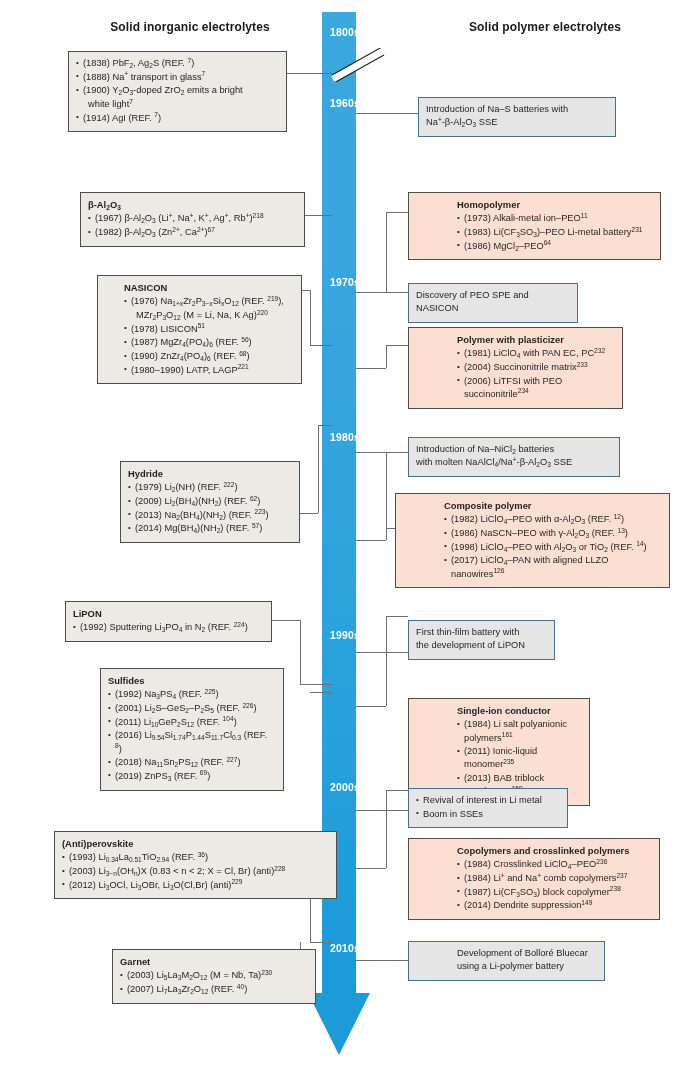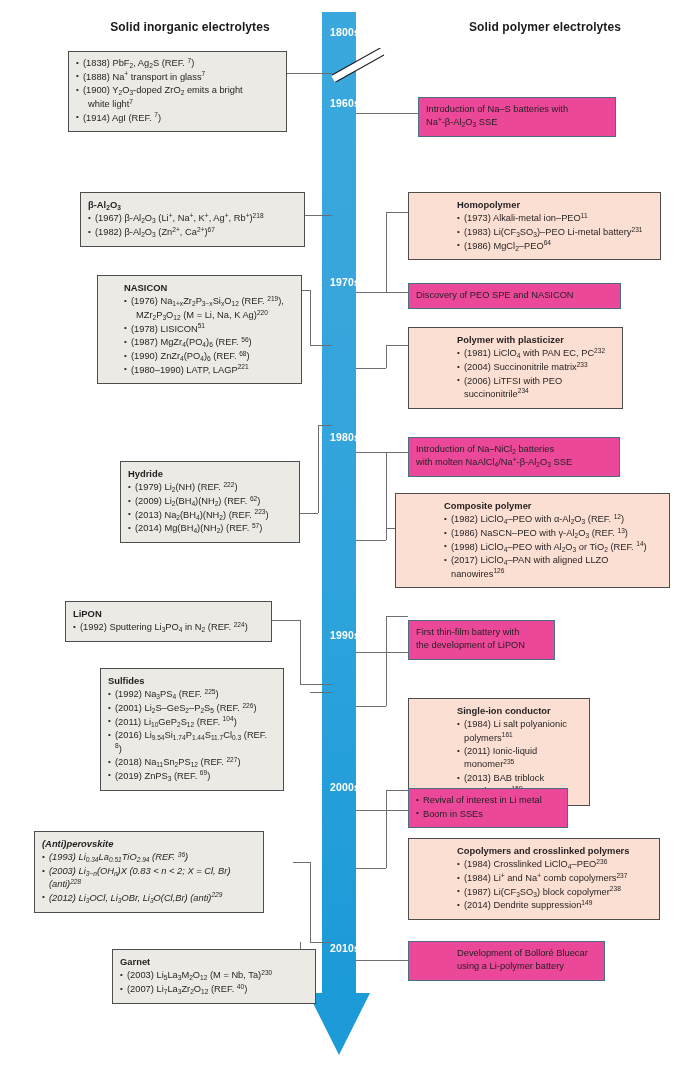--- a/index.html
+++ b/index.html
@@ -66,21 +66,21 @@
   
   .box{
     position:absolute;
     border:1px solid #58595b;
     box-sizing:border-box;
     padding:5px 7px 6px 7px;
     line-height:1.42;
   }
   .box.gray{background:#eceae5;border-color:#4d4d4f;}
   .box.pink{background:#fbdfd2;border-color:#4d4d4f;padding-left:48px;}
-  .box.blue{background:#ec4899;border-color:#4a6e86;}
+  .box.blue{background:#e5e5e5;border-color:#4a6e86;}
   .box .title{font-weight:bold;display:block;margin-bottom:1px;font-size:9.4px;}
   .box ul{margin:0;padding:0;list-style:none;}
   .box li{
     position:relative;
     padding-left:7px;
     margin:0 0 0.5px 0;
     text-indent:0;
   }
   .box li:before{
     content:"\2022";
@@ -227,21 +227,21 @@
     <ul>
         <li>(1992) Na<sub>3</sub>PS<sub>4</sub> (REF. <sup>225</sup>)</li>
         <li>(2001) Li<sub>2</sub>S–GeS<sub>2</sub>–P<sub>2</sub>S<sub>5</sub> (REF. <sup>226</sup>)</li>
         <li>(2011) Li<sub>10</sub>GeP<sub>2</sub>S<sub>12</sub> (REF. <sup>104</sup>)</li>
         <li>(2016) Li<sub>9.54</sub>Si<sub>1.74</sub>P<sub>1.44</sub>S<sub>11.7</sub>Cl<sub>0.3</sub> (REF. <sup>8</sup>)</li>
         <li>(2018) Na<sub>11</sub>Sn<sub>2</sub>PS<sub>12</sub> (REF. <sup>227</sup>)</li>
         <li>(2019) ZnPS<sub>3</sub> (REF. <sup>69</sup>)</li>
       </ul>
   </div>
 
-  <div class="box gray" id="b-antiperov" style="left:34px;top:831px;width:230px;font-style:italic;">
+  <div class="box gray" id="b-antiperov" style="left:54px;top:831px;width:283px;">
     <span class="title">(Anti)perovskite</span>
     <ul>
         <li>(1993) Li<sub>0.34</sub>La<sub>0.51</sub>TiO<sub>2.94</sub> (REF. <sup>36</sup>)</li>
         <li>(2003) Li<sub>3−n</sub>(OH<sub>n</sub>)X (0.83 &lt; n &lt; 2; X = Cl, Br) (anti)<sup>228</sup></li>
         <li>(2012) Li<sub>3</sub>OCl, Li<sub>3</sub>OBr, Li<sub>3</sub>O(Cl,Br) (anti)<sup>229</sup></li>
       </ul>
   </div>
 
   <div class="box gray" id="b-garnet" style="left:112px;top:949px;width:204px;">
     <span class="title">Garnet</span>
@@ -260,21 +260,21 @@
 
   <div class="box pink" id="r-homo" style="left:408px;top:192px;width:253px;">
     <span class="title">Homopolymer</span>
     <ul>
         <li>(1973) Alkali-metal ion–PEO<sup>11</sup></li>
         <li>(1983) Li(CF<sub>3</sub>SO<sub>3</sub>)–PEO Li-metal battery<sup>231</sup></li>
         <li>(1986) MgCl<sub>2</sub>–PEO<sup>64</sup></li>
       </ul>
   </div>
 
-  <div class="box blue plain" id="r-peospe" style="left:408px;top:283px;width:213px;">
+  <div class="box blue plain" id="r-peospe" style="left:408px;top:283px;width:170px;">
     <div>
         <div>Discovery of PEO SPE and NASICON</div>
       </div>
   </div>
 
   <div class="box pink" id="r-plast" style="left:408px;top:327px;width:215px;">
     <span class="title">Polymer with plasticizer</span>
     <ul>
         <li>(1981) LiClO<sub>4</sub> with PAN EC, PC<sup>232</sup></li>
         <li>(2004) Succinonitrile matrix<sup>233</sup></li>

